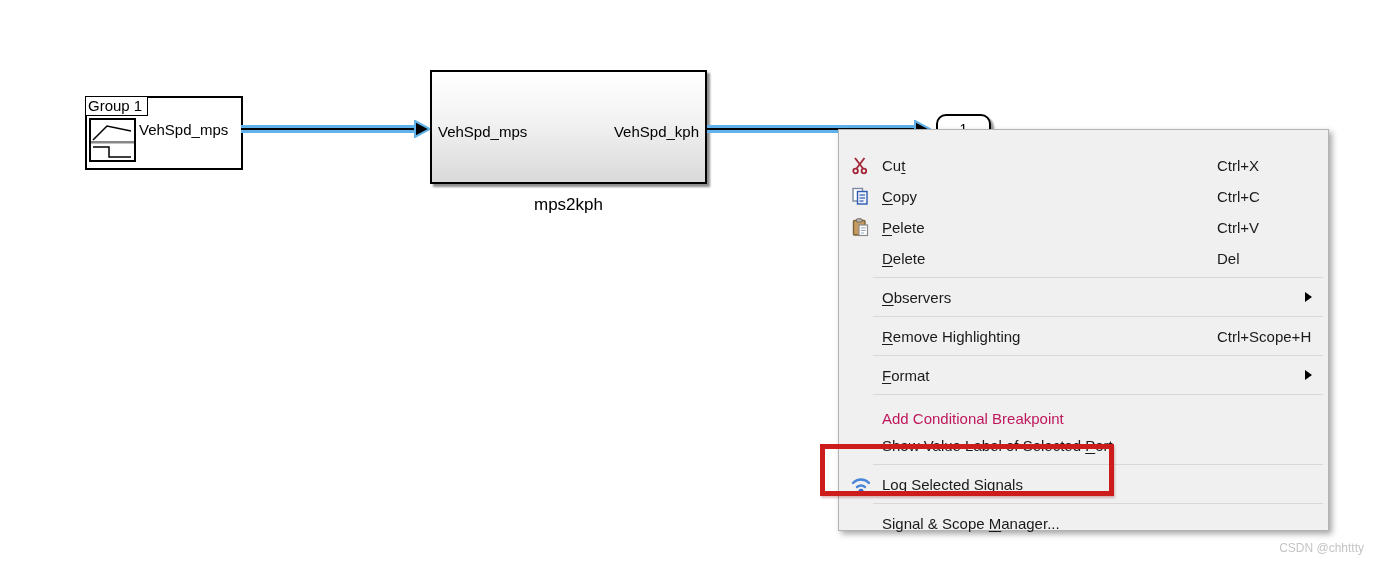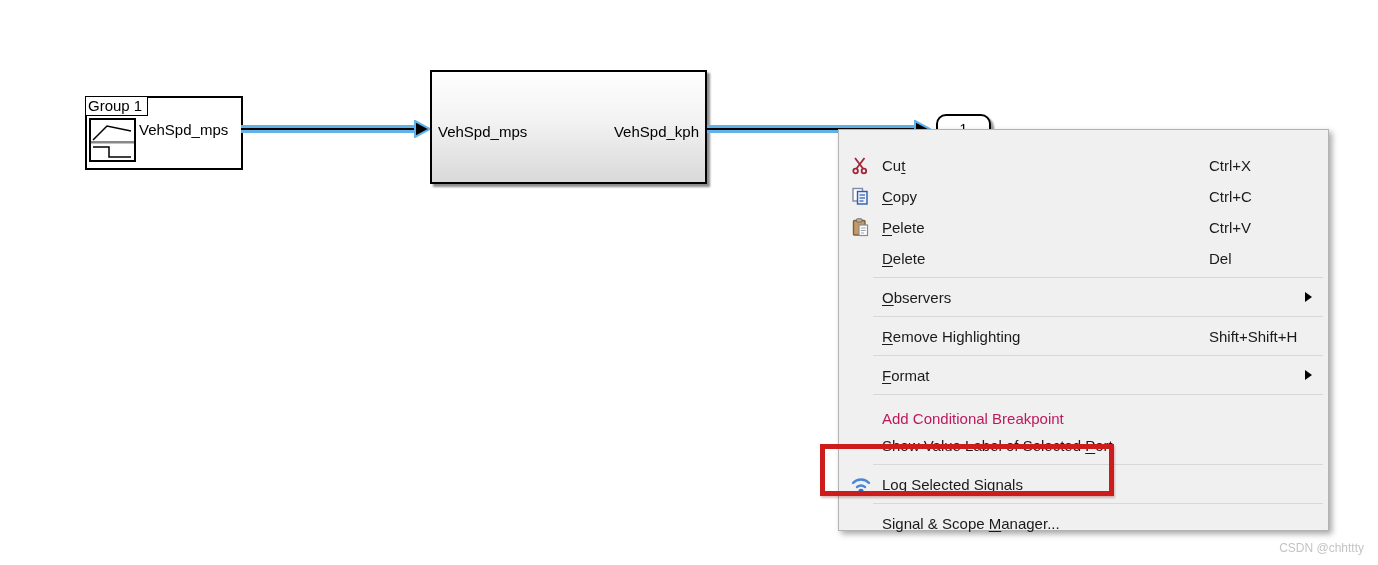--- a/index.html
+++ b/index.html
@@ -73,21 +73,21 @@
     position:relative; height:31px; display:flex; align-items:center;
     cursor:default;
   }
   .mi .icon-cell {
     width:43px; flex:0 0 43px; display:flex; justify-content:center; align-items:center;
   }
   .mi .label { font-size:15px; color:#1a1a1a; white-space:pre; }
   .mi.disabled .label { color:#be185d;margin-top:8px; }
   .mi .key { text-decoration:underline; text-underline-offset:2px; }
   .mi .shortcut {
-    position:absolute; left:370px; font-size:15px; color:#1a1a1a;
+    position:absolute; left:378px; font-size:15px; color:#1a1a1a;
   }
   .mi .arrow {
     position:absolute; left:466px; top:10px; width:0; height:0;
     border-left:7px solid #000; border-top:5px solid transparent;
     border-bottom:5px solid transparent;
   }
   .msep { height:1px; background:#d8d8d8; margin:3px 5px 4px 34px; }
 
   
   .red-box {
@@ -119,20 +119,21 @@
 
   <div class="sig-line" style="left:241px; width:175px;"></div>
   <svg class="sig-arrow" style="left:414px;">
     <polygon points="1,1 16,9 1,17" fill="#000" stroke="#61b2ea" stroke-width="2"></polygon>
   </svg>
 
   <div class="subsys-block">
     <div class="port-in">VehSpd_mps</div>
     <div class="port-out">VehSpd_kph</div>
   </div>
+  <div class="subsys-name">mps2kph</div>
 
   <div class="sig-line" style="left:707px; width:209px;"></div>
   <svg class="sig-arrow" style="left:914px;">
     <polygon points="1,1 16,9 1,17" fill="#000" stroke="#61b2ea" stroke-width="2"></polygon>
   </svg>
 
   <div class="outport-block">1</div>
 
   <div class="ctx-menu">
 
@@ -190,21 +191,21 @@
       <span class="icon-cell"></span>
       <span class="label"><span></span><span class="key">O</span><span>bservers</span></span>
       <span class="arrow"></span>
     </div>
 
     <div class="msep"></div>
 
     <div class="mi">
       <span class="icon-cell"></span>
       <span class="label"><span></span><span class="key">R</span><span>emove Highlighting</span></span>
-      <span class="shortcut">Shift+Shift+H</span>
+      <span class="shortcut">Ctrl+Scope+H</span>
     </div>
 
     <div class="msep"></div>
 
     <div class="mi">
       <span class="icon-cell"></span>
       <span class="label"><span></span><span class="key">F</span><span>ormat</span></span>
       <span class="arrow"></span>
     </div>
 

